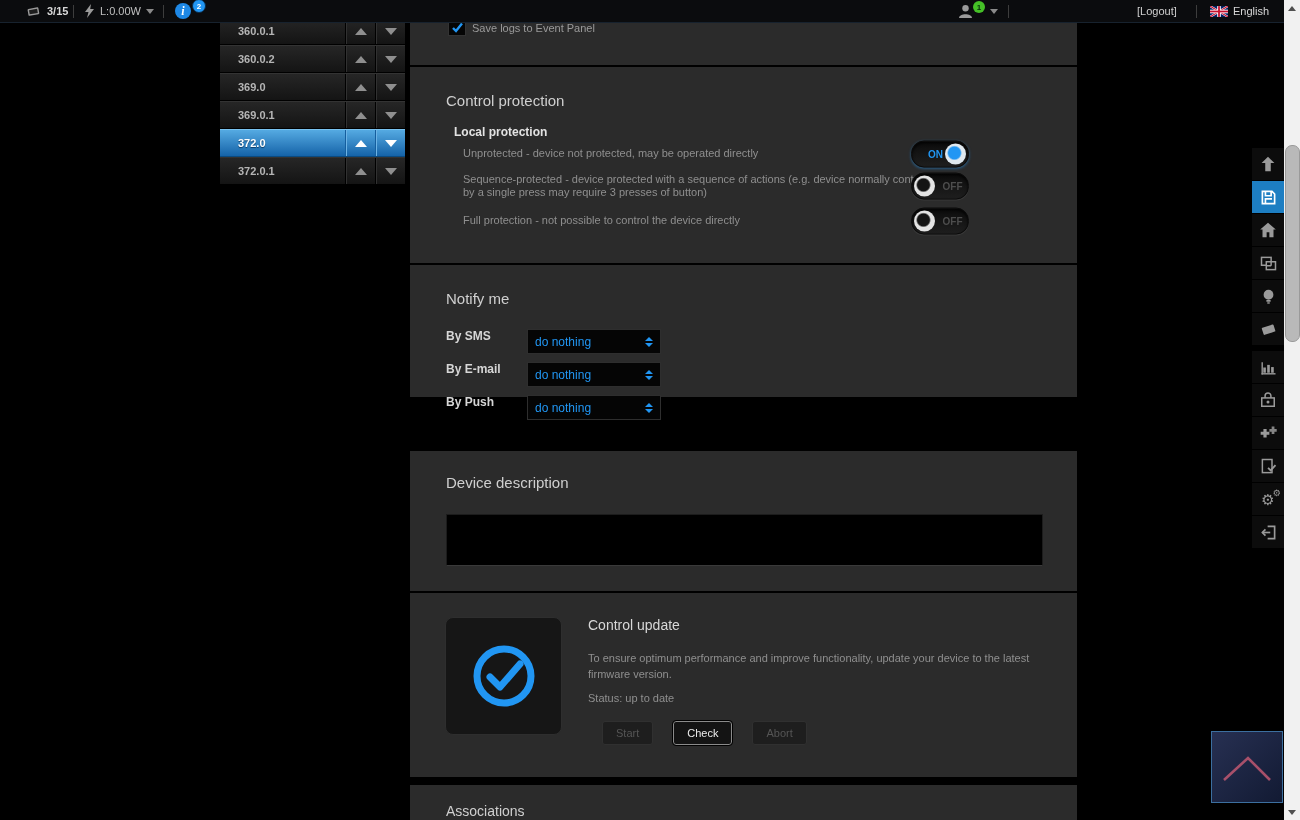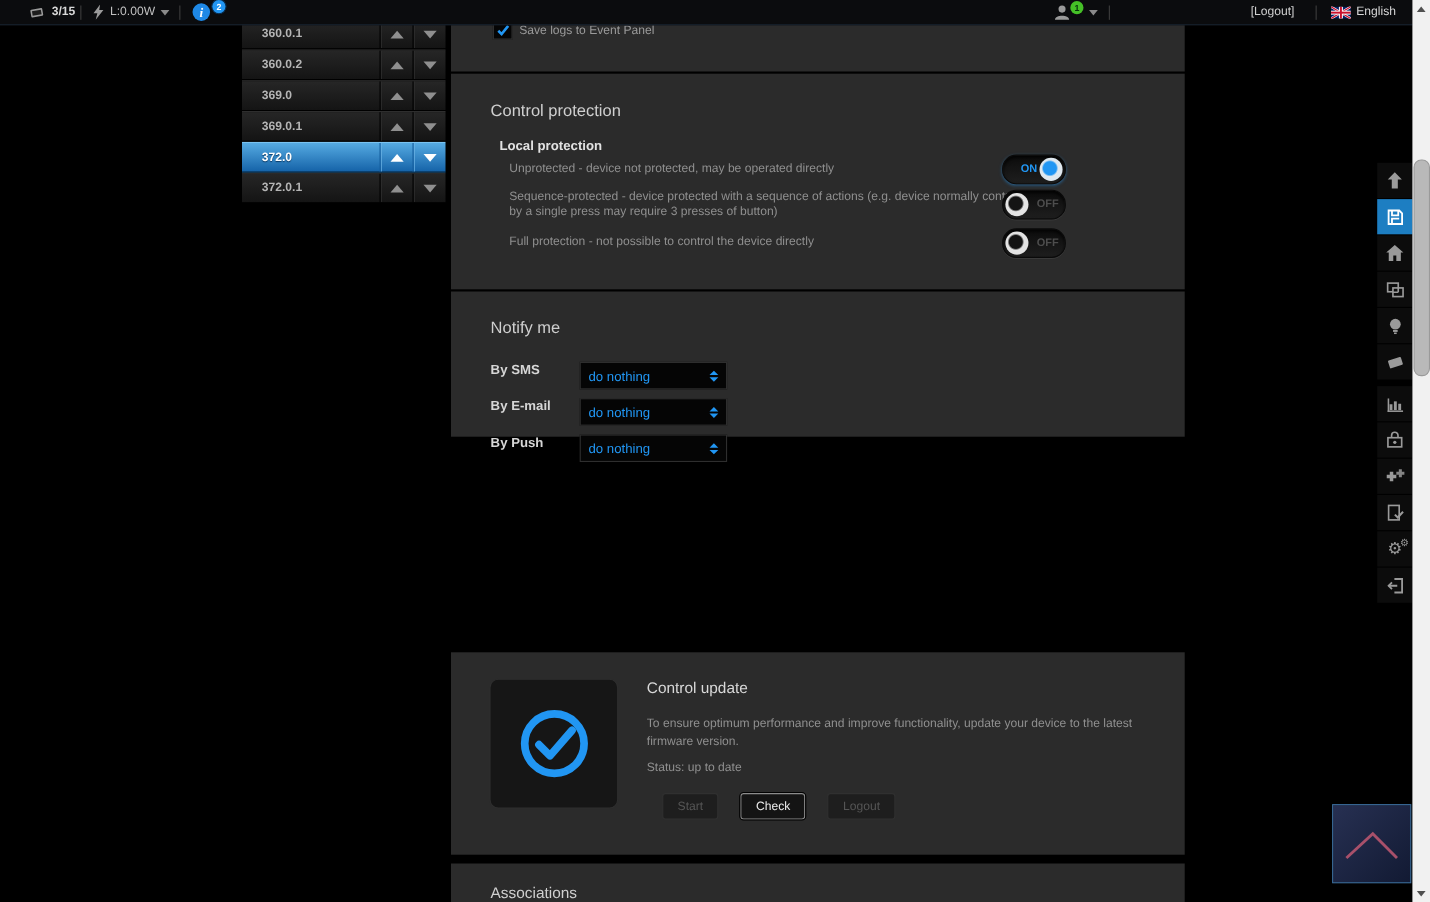--- a/index.html
+++ b/index.html
@@ -291,35 +291,39 @@
       <span class="select">
         <span class="sval">do nothing</span>
         <span class="updown">
             <i class="tu"></i>
             <i class="td"></i>
           </span>
       </span>
     </div>
   </div>
 
+  <div class="section" style="top:451px;height:140px;">
+    <div class="sec-title" style="top:23px;">Device description</div>
+    <textarea id="desc-area" style=""></textarea>
+  </div>
 
   <div class="section" style="top:593px;height:184px;">
     <div id="fw-tile">
       <svg width="70" height="70" viewBox="0 0 70 70">
         <circle cx="35" cy="35" r="27" fill="none" stroke="#2196f3" stroke-width="7"></circle>
         <path d="M21 36 L31 46 L51 23" fill="none" stroke="#2196f3" stroke-width="7" stroke-linecap="round" stroke-linejoin="round"></path>
       </svg>
     </div>
     <div id="fw-title">Control update</div>
     <div id="fw-desc">To ensure optimum performance and improve functionality, update your device to the latest firmware version.</div>
     <div id="fw-status">Status: up to date</div>
     <div id="fw-buttons">
       <span class="btn disabled">Start</span>
       <span class="btn primary">Check</span>
-      <span class="btn disabled">Logout</span>
+      <span class="btn disabled">Abort</span>
     </div>
   </div>
 
   <div class="section" style="top:785px;height:35px;">
     <div class="sec-title" style="top:18px;font-size:14px;">Associations</div>
   </div>
 
   <div id="right-toolbar">
     <div class="tool">
       <svg width="22" height="22" viewBox="0 0 24 24">

